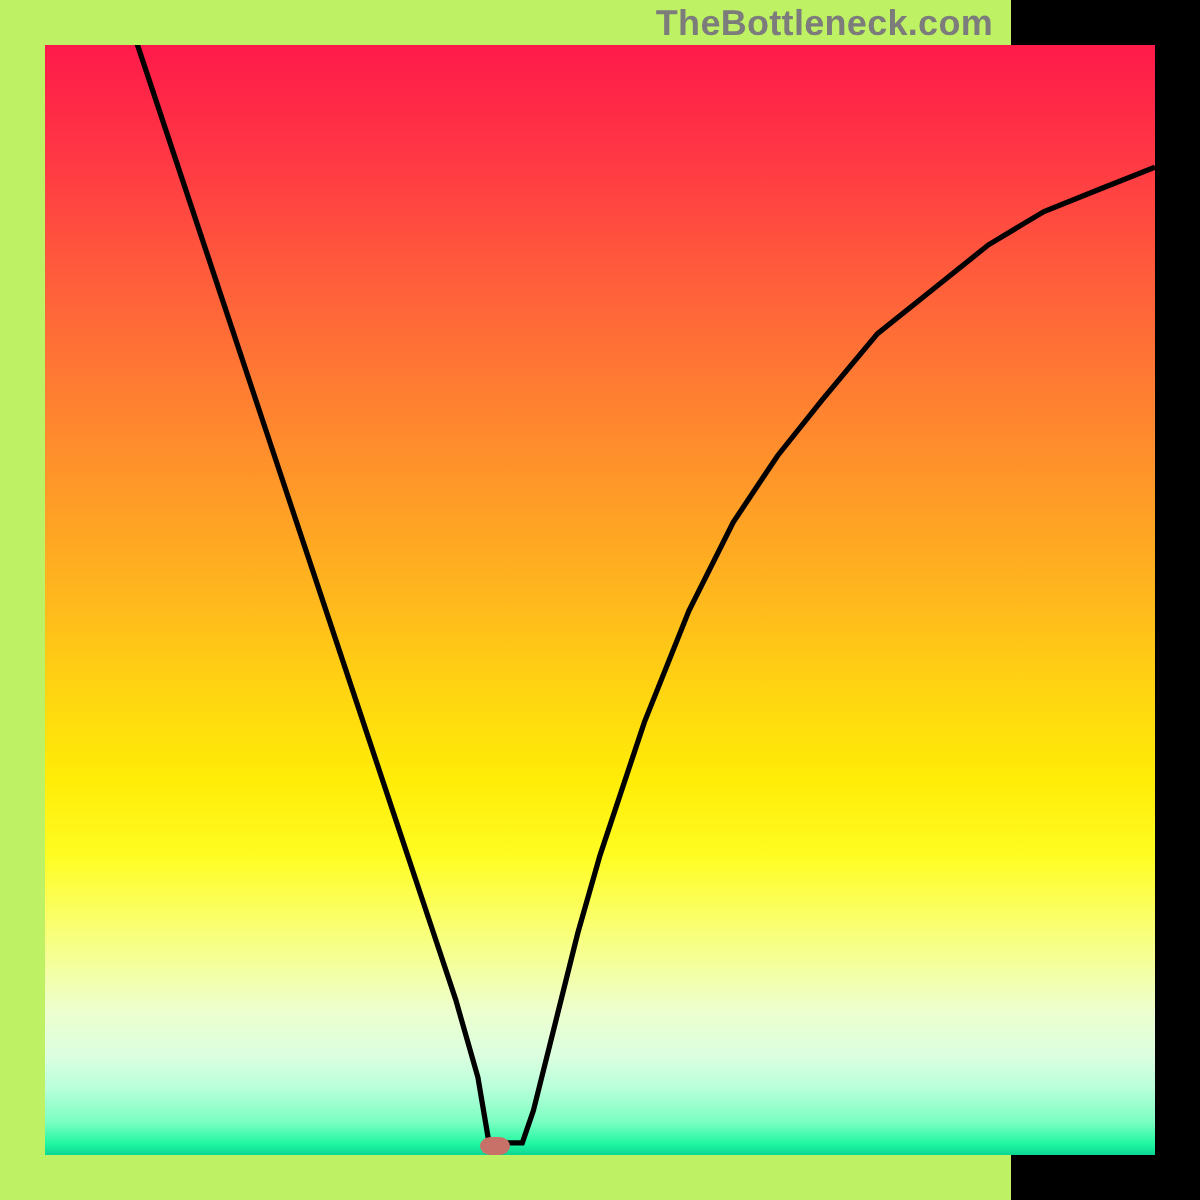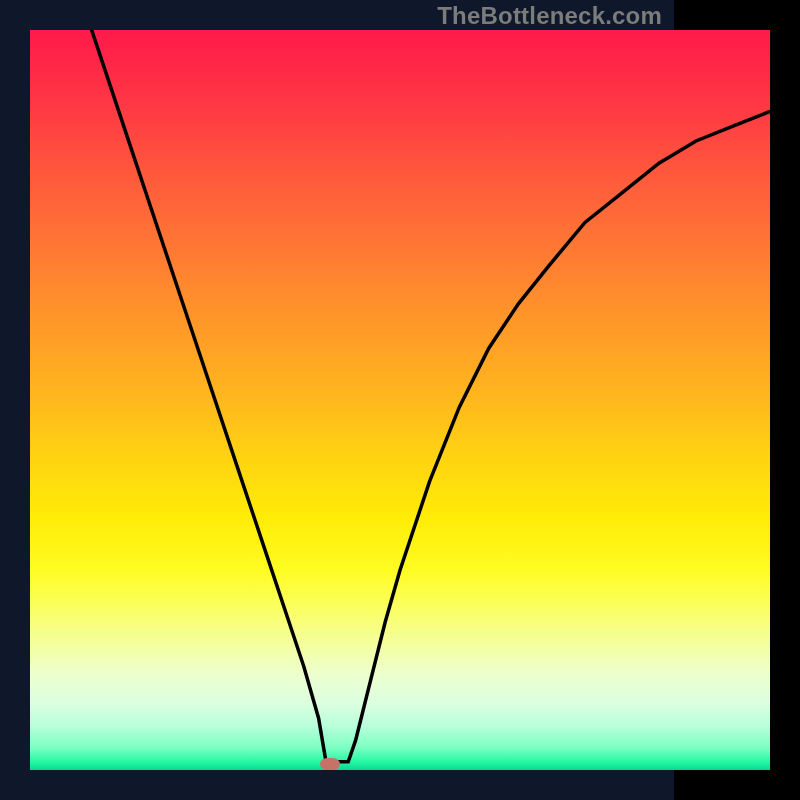--- a/index.html
+++ b/index.html
@@ -9,21 +9,21 @@
     height: 800px;
     background: #000000;
     overflow: hidden;
   }
   .frame {
     position: absolute;
     left: 0;
     top: 0;
     width: 674px;
     height: 800px;
-    background: #0f172a;
+    background: #bef264;
   }
   .plot-area {
     position: absolute;
     left: 30px;
     top: 30px;
     width: 740px;
     height: 740px;
     overflow: hidden;
   }
   .gradient {

